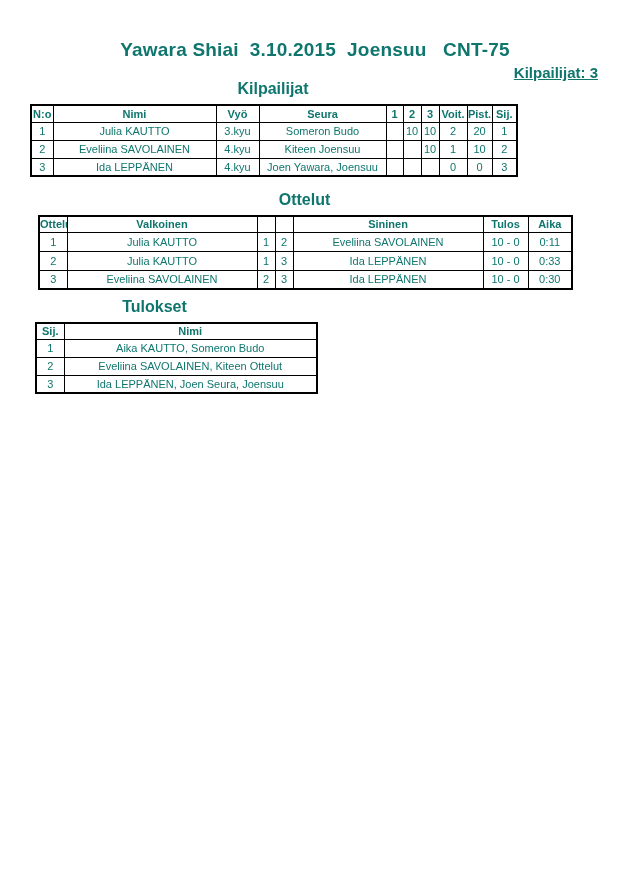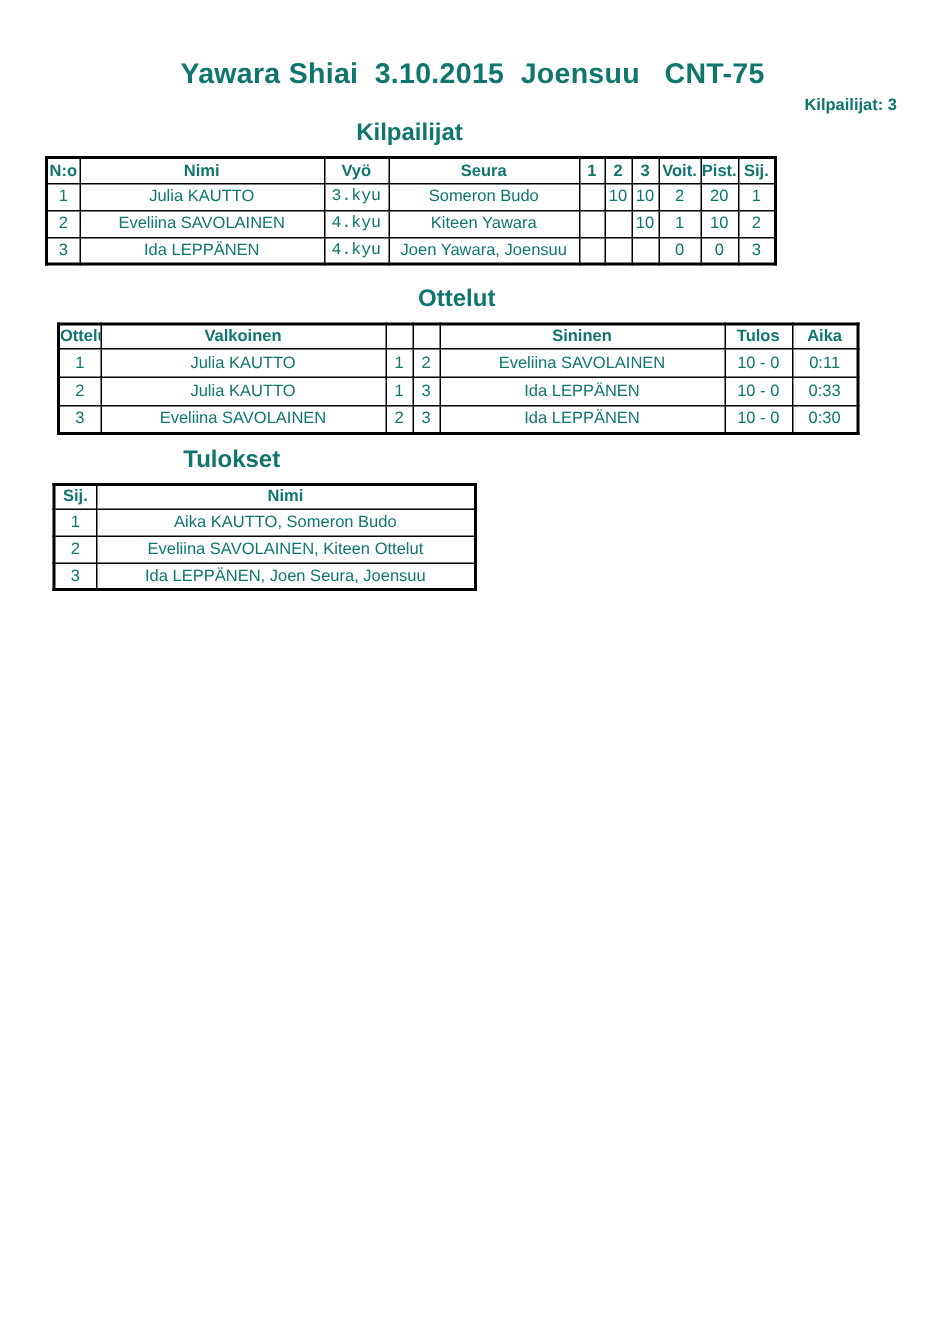--- a/index.html
+++ b/index.html
@@ -10,21 +10,21 @@
     font-family:"Liberation Sans","DejaVu Sans",sans-serif;
     overflow:hidden;
   }
   .title {
     position:absolute; top:26px; left:0; width:100%;
     text-align:center; font-size:19px; font-weight:bold;
     white-space:pre; letter-spacing:0.2px;
   }
   .participants {
     position:absolute; top:51px; right:32px;
-    font-size:11px; font-weight:bold;
+    font-size:15px; font-weight:bold;text-decoration:underline;
   }
   .section { position:absolute; }
   .sec-title { font-size:16px; font-weight:bold; text-align:center; margin-bottom:6px; }
   .sec1 { left:30px; top:67px;  width:486px; }
   .sec2 { left:38px; top:178px; width:533px; }
   .sec3 { left:35px; top:285px; width:239px; }
 
   table.t {
     border-collapse:collapse; table-layout:fixed;
     border:2px solid #000; background:#fff; width:100%;
@@ -37,21 +37,21 @@
   table.t th { font-weight:bold; }
   tr.hrow  { height:17px;padding-left:36px; }
   tr.hrow2 { height:16px; }
   tr.drow  { height:18px; }
   tr.drow2 { height:19px; }
 
   .al  { text-align:left; padding-left:4px; }
   .al2 { text-align:left; padding-left:2px; }
   .top { vertical-align:top; padding-top:1px; }
   .bot { vertical-align:bottom; padding-bottom:2px; }
-  .fs10 { font-size:10px;font-family:Liberation Mono, monospace; }
+  .fs10 { font-size:10px; }
   .ovis { overflow:visible; }
 </style>
 </head>
 <body>
 
 <div class="page">
 
   <div class="title">Yawara Shiai  3.10.2015  Joensuu   CNT-75</div>
   <div class="participants">Kilpailijat: 3</div>
 
@@ -92,21 +92,21 @@
         <td>10</td>
         <td>10</td>
         <td>2</td>
         <td>20</td>
         <td>1</td>
       </tr>
       <tr class="drow">
         <td>2</td>
         <td class="al">Eveliina SAVOLAINEN</td>
         <td class="al fs10 top">4.kyu</td>
-        <td class="al bot">Kiteen Yawara</td>
+        <td class="al bot">Kiteen Joensuu</td>
         <td></td>
         <td></td>
         <td>10</td>
         <td>1</td>
         <td>10</td>
         <td>2</td>
       </tr>
       <tr class="drow">
         <td>3</td>
         <td class="al">Ida LEPPÄNEN</td>

